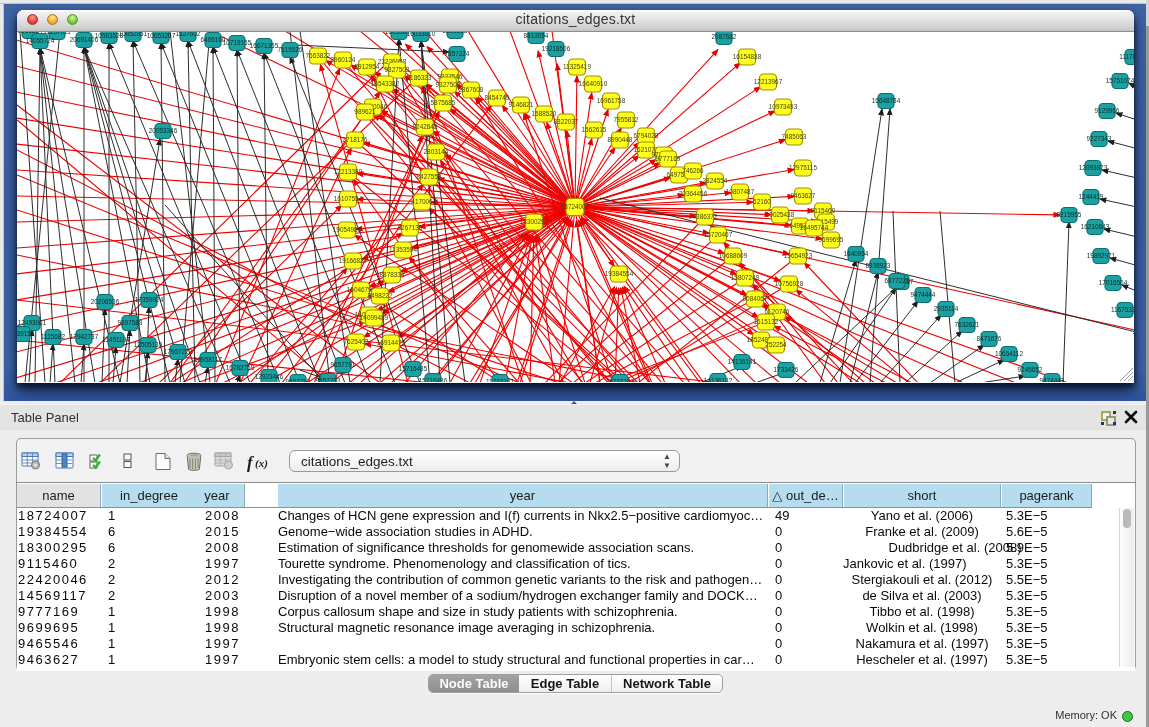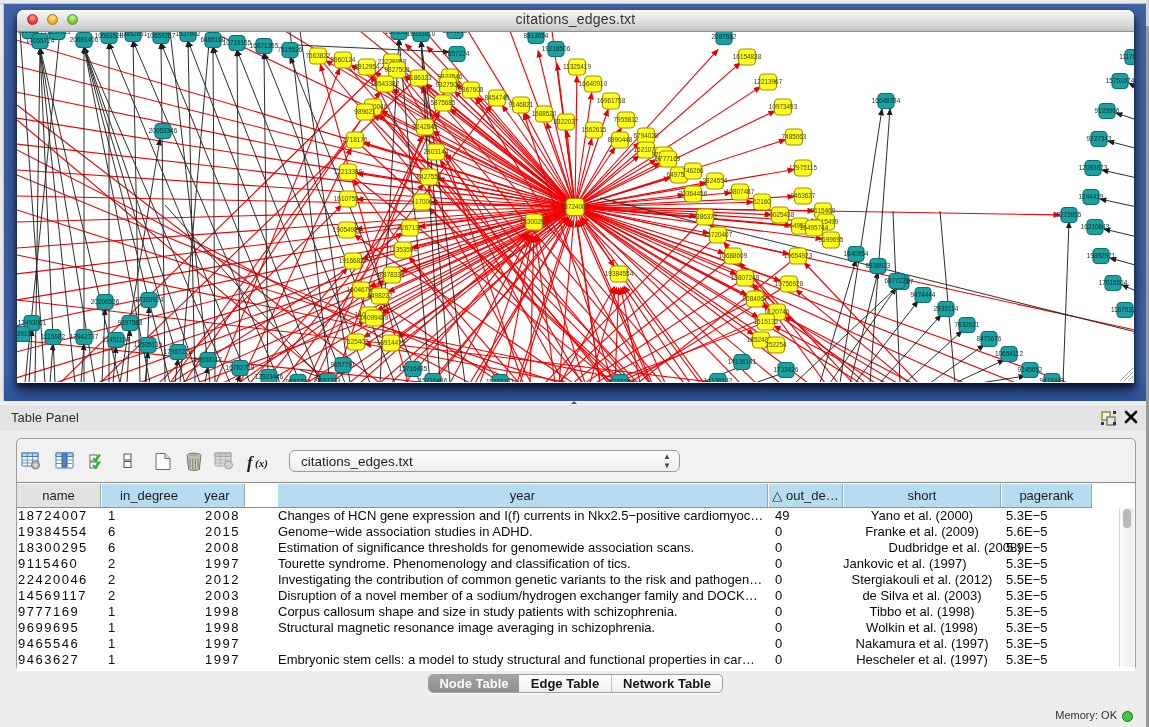--- a/index.html
+++ b/index.html
@@ -739,21 +739,21 @@
 <div class="abs th" style="left:769px;width:74px">△ out_de…</div>
 <div class="abs th" style="left:844px;width:157px">short</div>
 <div class="abs th" style="left:1002px;width:90px">pagerank</div>
 <div class="abs" id="thead-border"></div>
 <div class="tr" style="top:508px">
     <span class="td" style="left:18px;width:85px;letter-spacing:1.5px">18724007</span>
     <span class="td" style="left:108px;width:85px">1</span>
     <span class="td" style="left:205px;width:68px;letter-spacing:1.5px">2008</span>
     <span class="td" style="left:278px;width:488px">Changes of HCN gene expression and I(f) currents in Nkx2.5−positive cardiomyoc…</span>
     <span class="td" style="left:775px;width:64px">49</span>
-    <span class="td" style="left:843px;width:158px;text-align:center">Yano et al. (2000)</span>
+    <span class="td" style="left:843px;width:158px;text-align:center">Yano et al. (2006)</span>
     <span class="td" style="left:1006px;width:84px">5.3E−5</span>
   </div>
 <div class="tr" style="top:524px">
     <span class="td" style="left:18px;width:85px;letter-spacing:1.5px">19384554</span>
     <span class="td" style="left:108px;width:85px">6</span>
     <span class="td" style="left:205px;width:68px;letter-spacing:1.5px">2015</span>
     <span class="td" style="left:278px;width:488px">Genome−wide association studies in ADHD.</span>
     <span class="td" style="left:775px;width:64px">0</span>
     <span class="td" style="left:843px;width:158px;text-align:center">Franke et al. (2009)</span>
     <span class="td" style="left:1006px;width:84px">5.6E−5</span>

